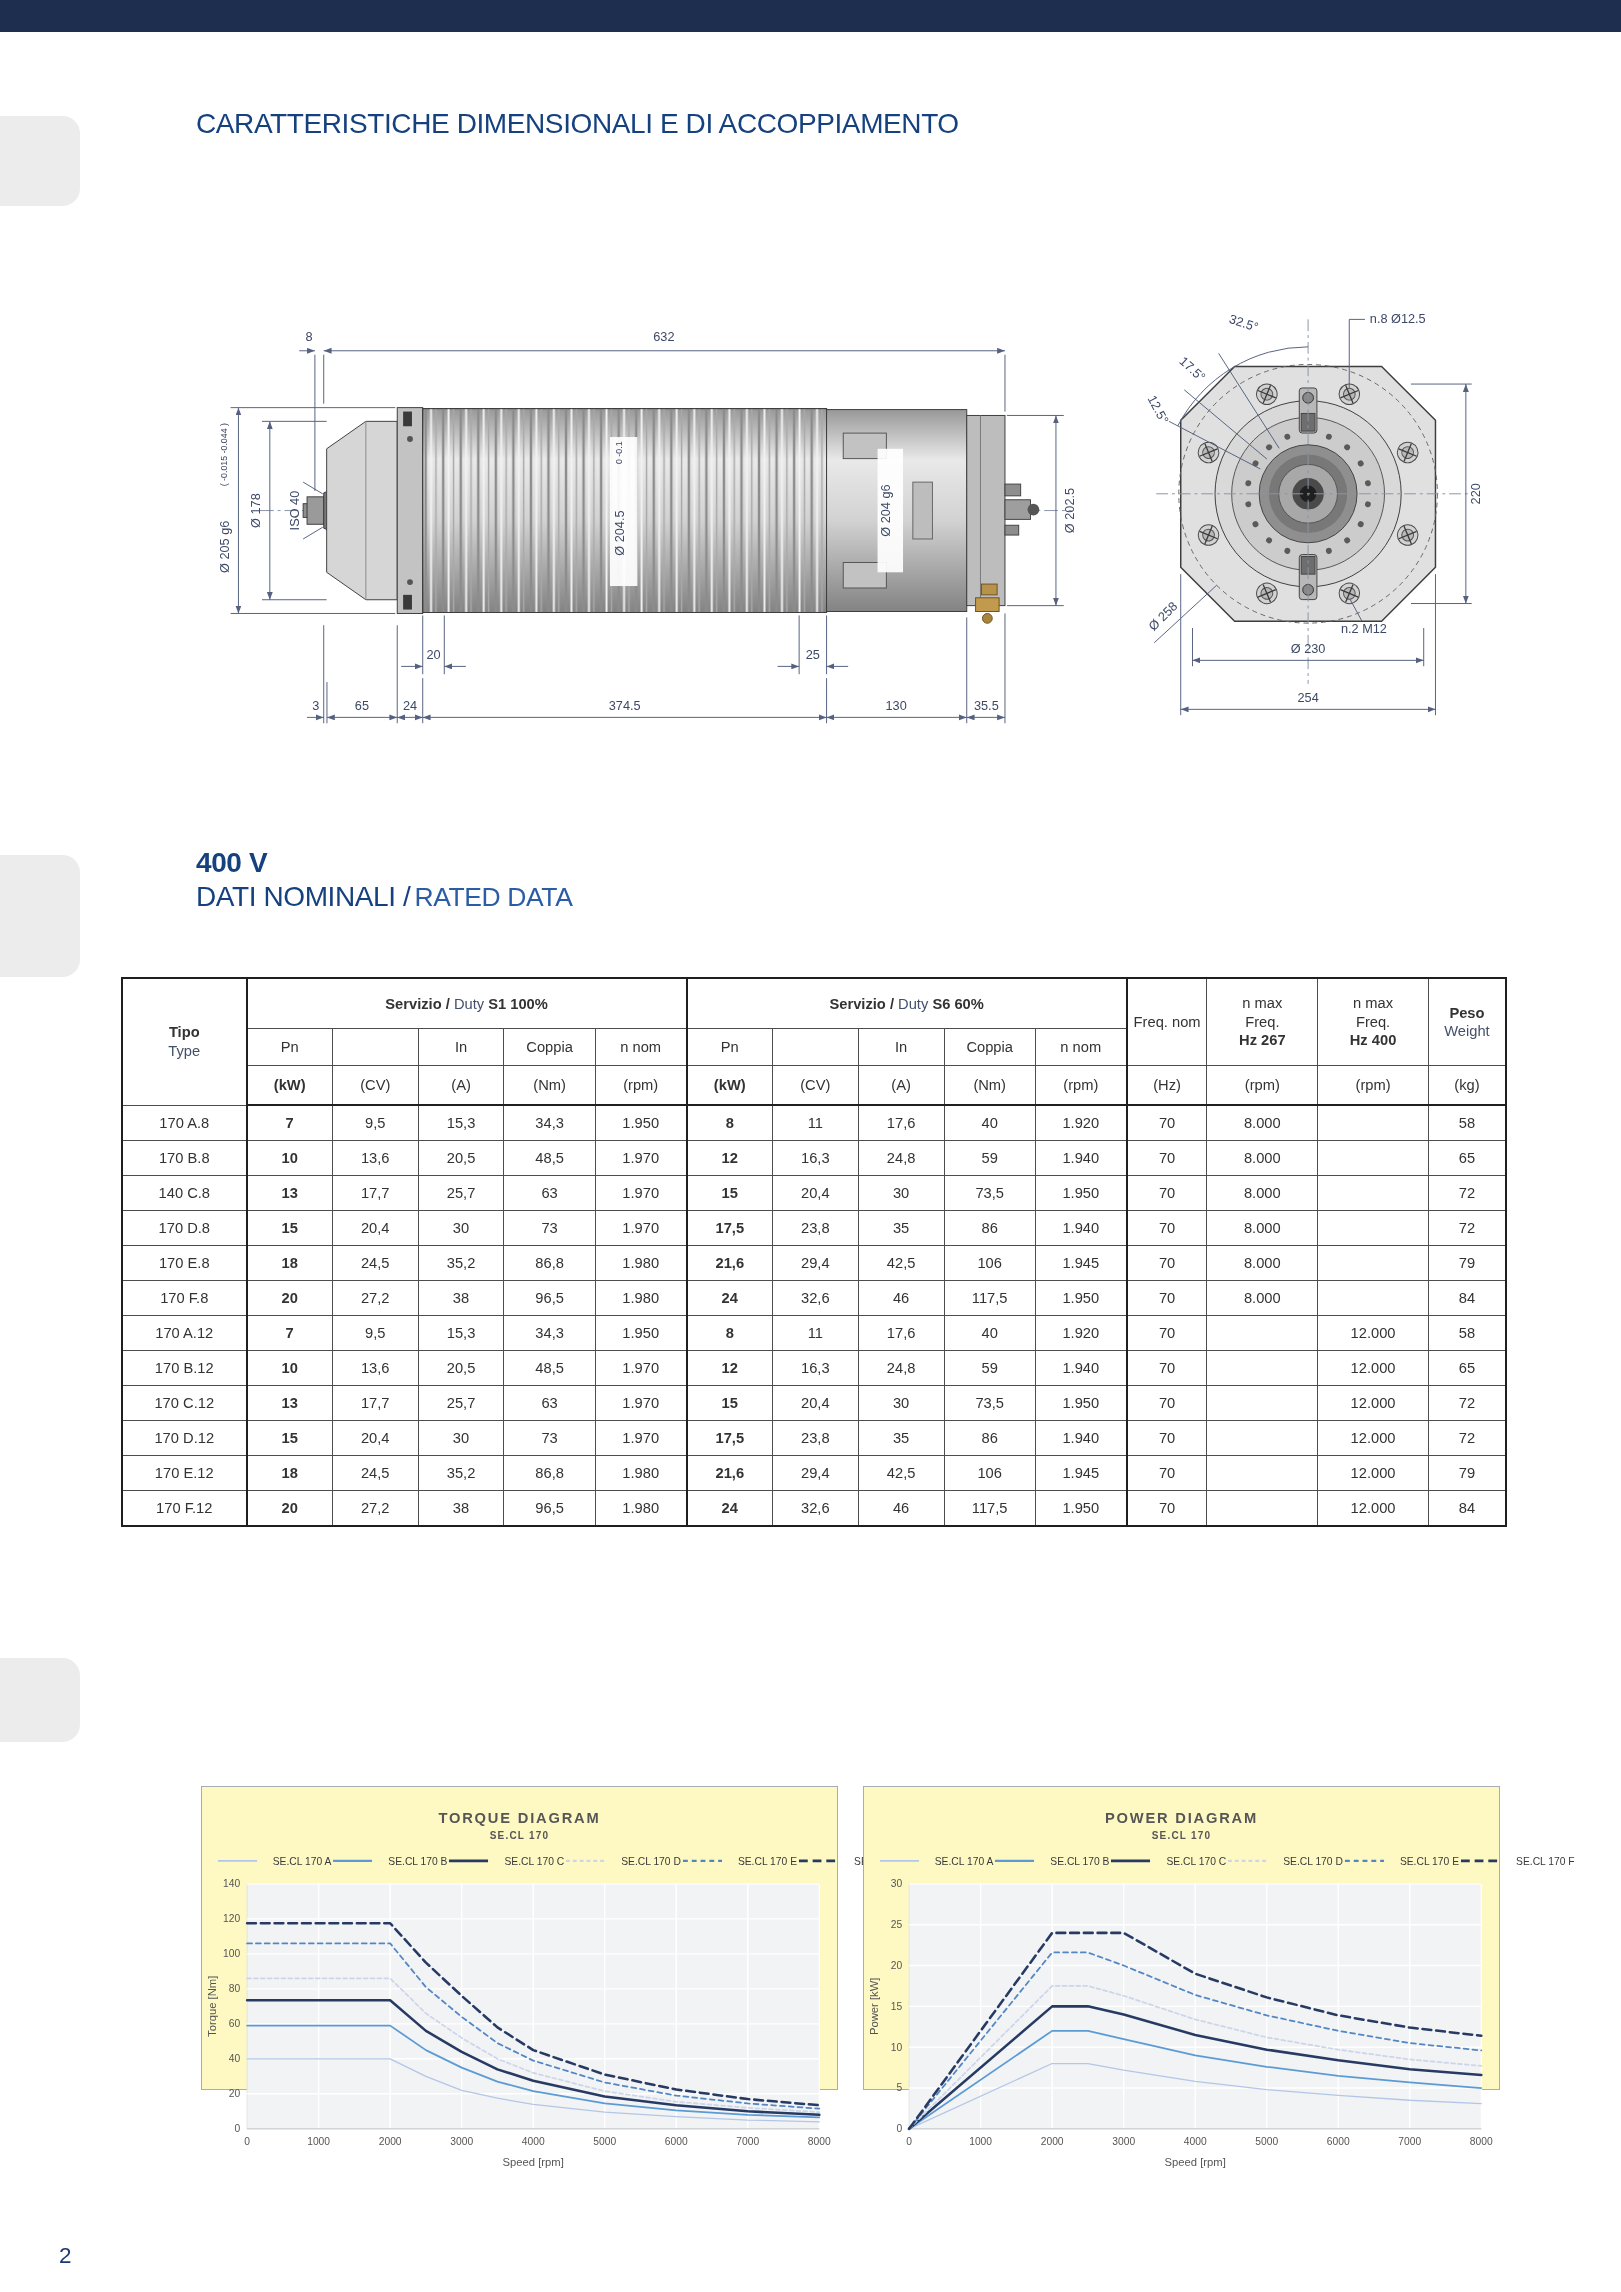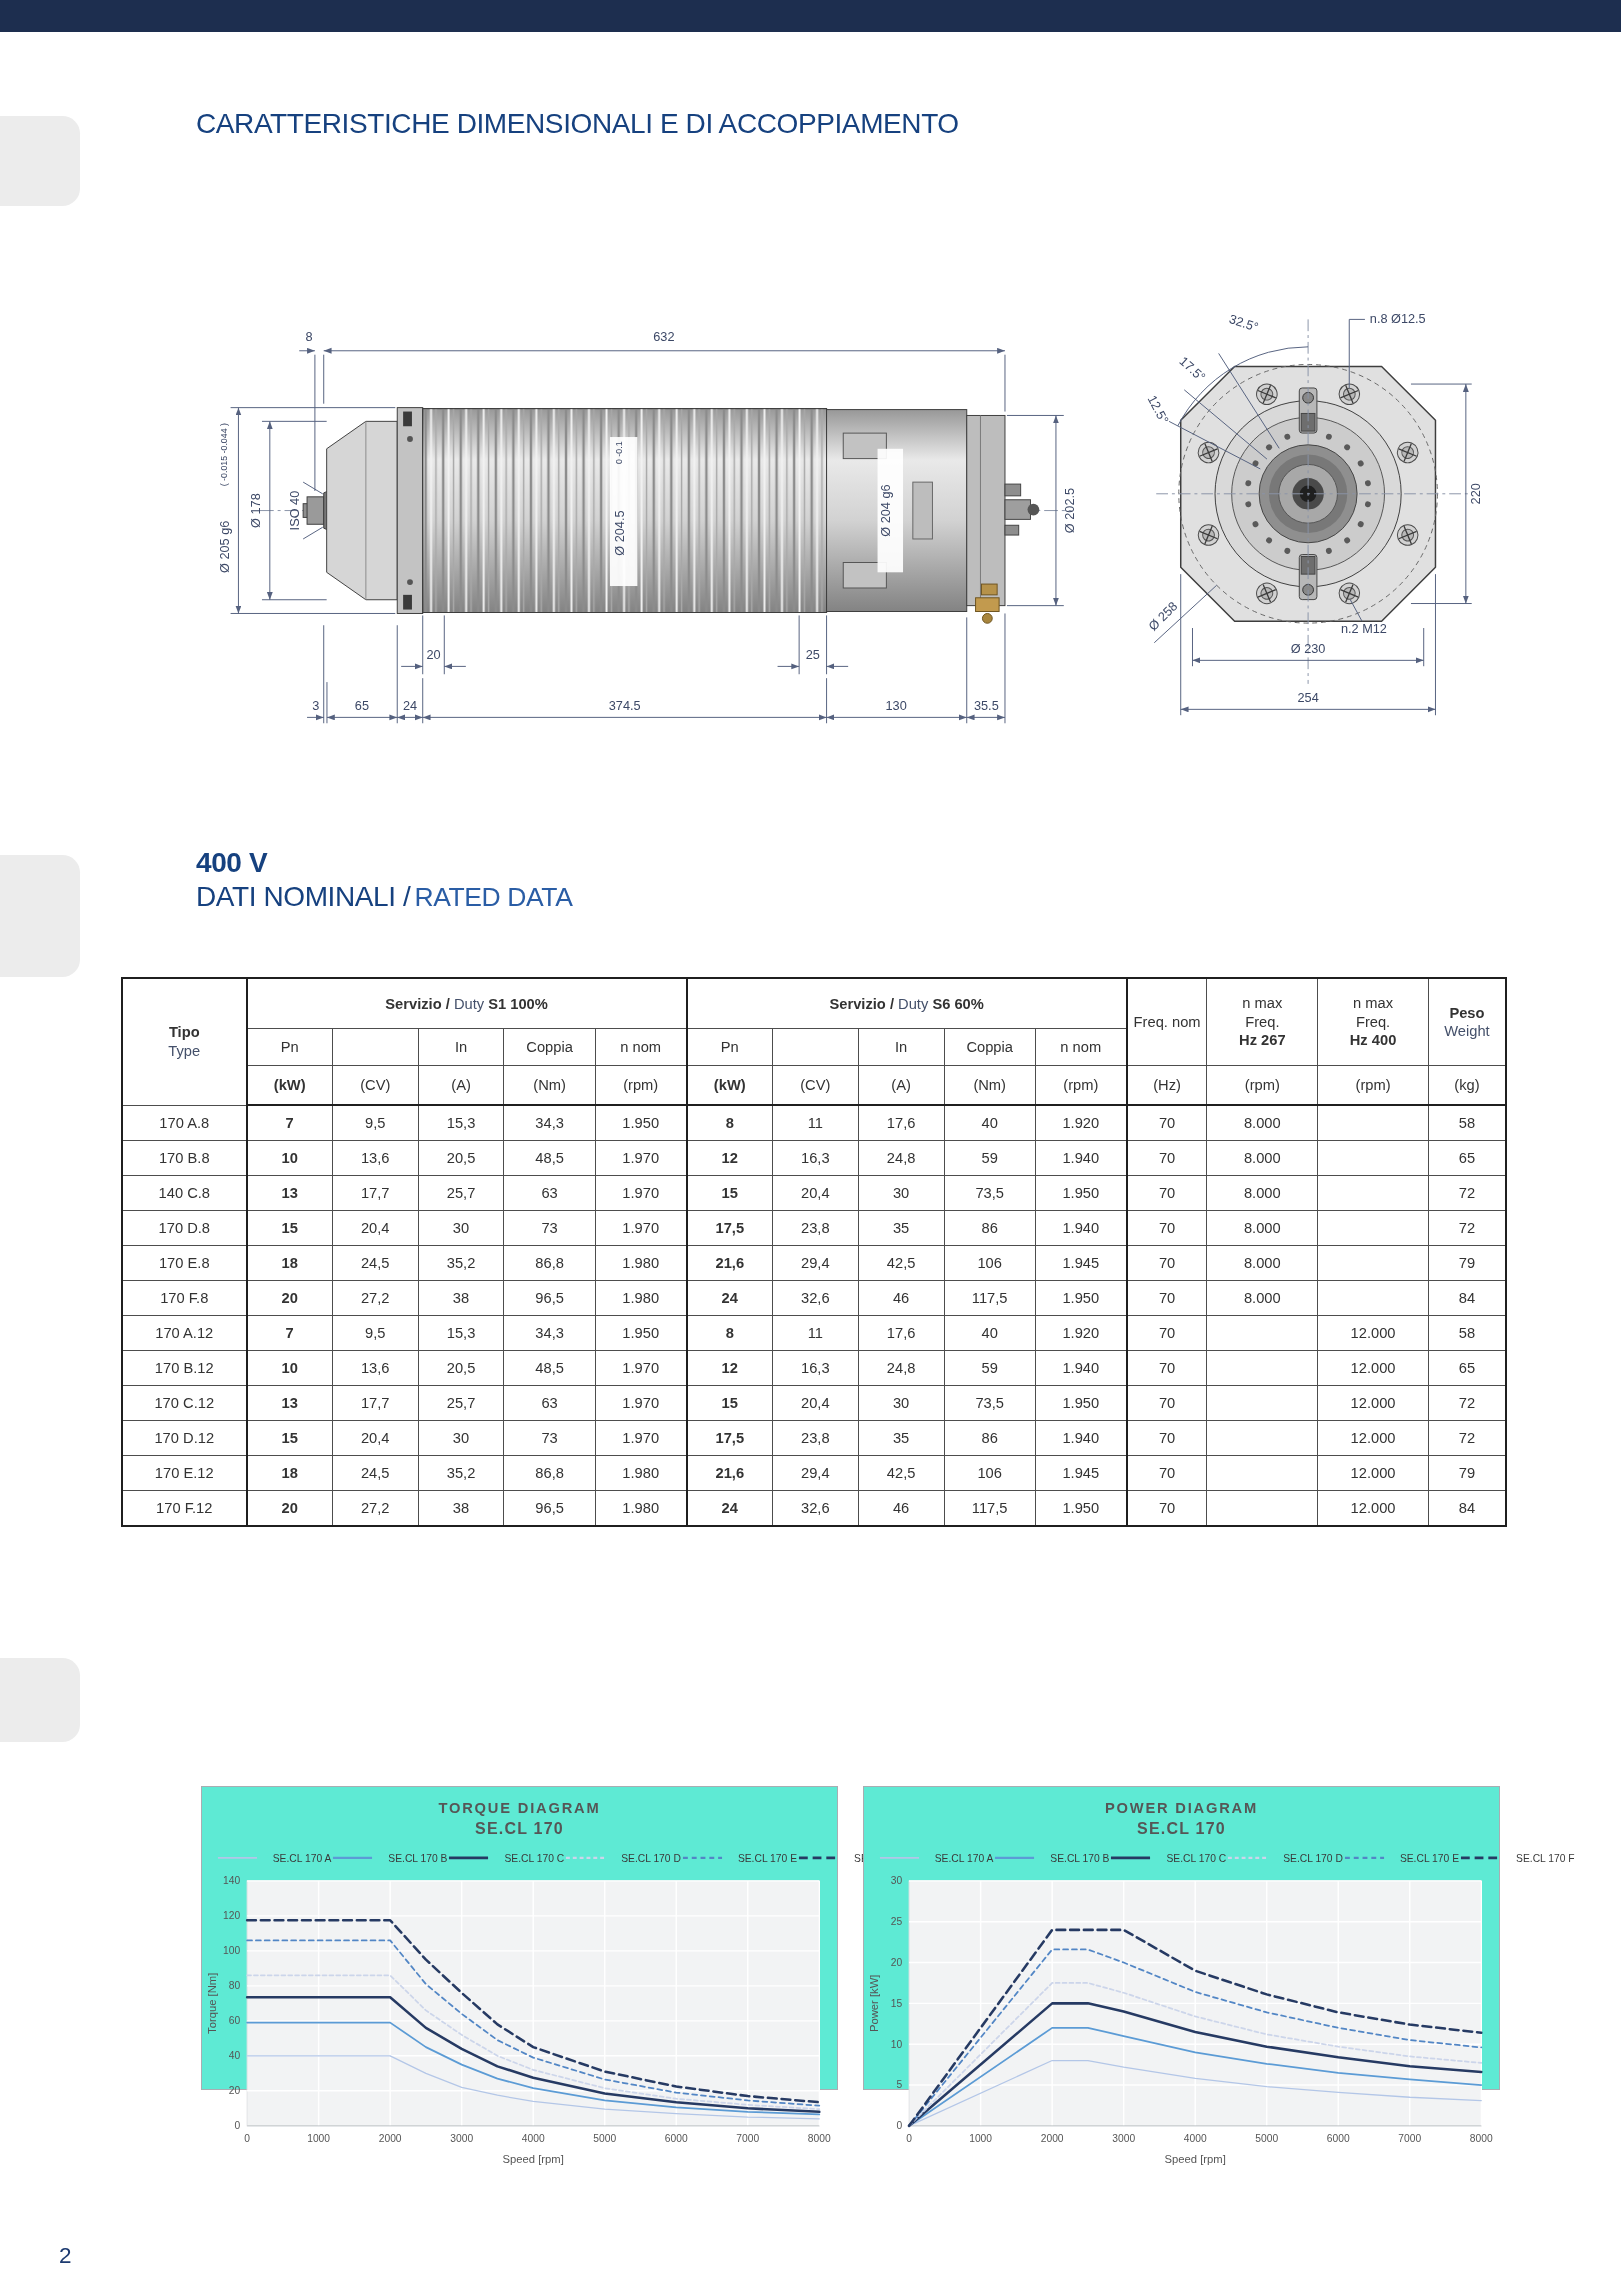--- a/index.html
+++ b/index.html
@@ -26,25 +26,25 @@
          padding:0;font-weight:normal;overflow:hidden;}
   .rated thead tr.grp th{height:49px;font-size:14.7px;}
   .rated thead tr.sub th{height:36px;}
   .rated thead tr.units th{height:38px;border-bottom:2.5px solid #1f1f1f;}
   .rated tbody td{height:34px;}
   .rated .b{font-weight:bold;}
   .rated .lt{color:#44506a;}
   .rated .sep{border-left:2px solid #1f1f1f;}
   .rated .small2{line-height:1.25;}
   
-  .chart-panel{position:absolute;top:1786px;width:637px;height:304px;background:#5eead4;
-        border:1.6px solid #a9adb2;box-sizing:border-box;padding-top:13px;}
+  .chart-panel{position:absolute;top:1786px;width:637px;height:304px;background:#fef9c3;
+        border:1.6px solid #a9adb2;box-sizing:border-box;padding-top:23px;}
   .cp-left{left:201px;} .cp-right{left:863px;}
   .ct{text-align:center;font-weight:bold;font-size:14.7px;letter-spacing:1.8px;color:#565656;}
-  .cs{text-align:center;font-weight:bold;font-size:16px;letter-spacing:1.2px;color:#565656;margin-top:3.9px;}
+  .cs{text-align:center;font-weight:bold;font-size:10px;letter-spacing:1.2px;color:#565656;margin-top:3.9px;}
   .legend{display:flex;justify-content:space-between;align-items:center;padding:0 13.7px;margin-top:14.7px;}
   .lg-item{display:flex;align-items:center;gap:14px;font-size:10.3px;color:#3a3a3a;white-space:nowrap;}
   svg.plot{display:block;margin:7.8px 2px 0 2px;}
   .pageno{position:absolute;left:59px;top:2243px;font-size:22.5px;color:#1c3a70;}
 </style>
 </head>
 <body>
 
 <div class="page">
   <div class="topbar"></div>

